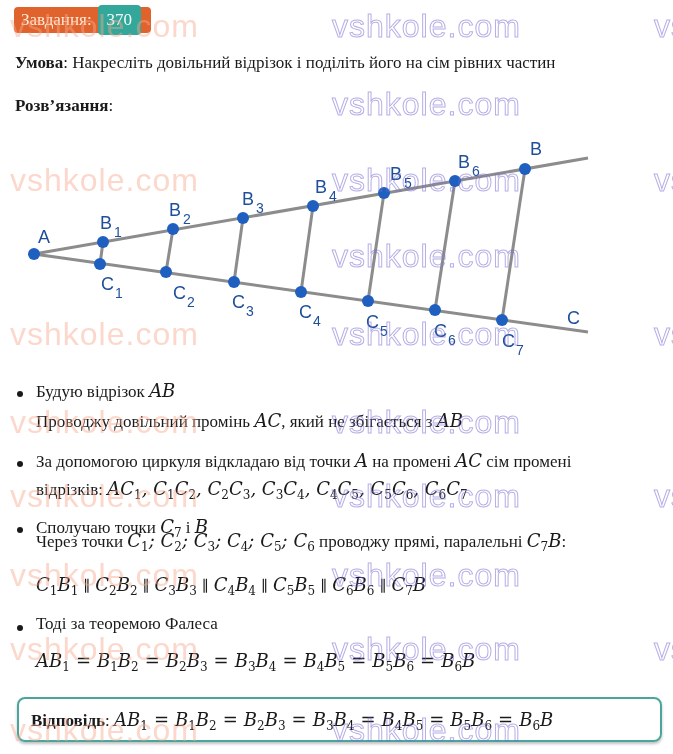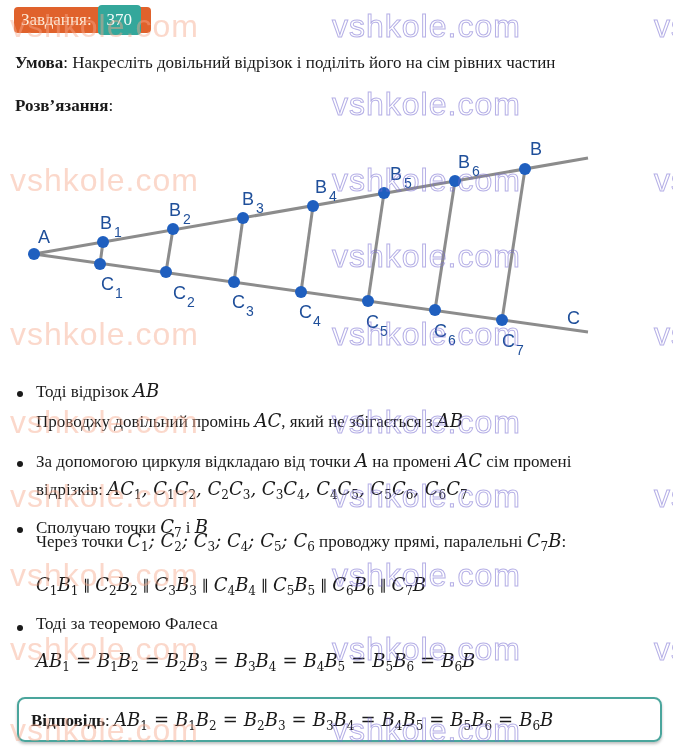--- a/index.html
+++ b/index.html
@@ -141,21 +141,21 @@
       <text x="516" y="220" font-size="14">7</text>
       <text x="567" y="189">C</text>
     </g>
   </svg>
 
   <div class="bullet-list">
 
     <div class="item" style="top:0">
       <span class="dot" style="top:13px"></span>
       <div class="txt" style="top:2px">
-        <span>Тоді відрізок </span><span class="m">AB</span>
+        <span>Будую відрізок </span><span class="m">AB</span>
       </div>
       <div class="txt" style="top:32px">
         <span>Проводжу довільний промінь </span><span class="m">AC</span><span>, який не збігається з </span><span class="m">AB</span>
       </div>
     </div>
 
     <div class="item" style="top:70px">
       <span class="dot" style="top:13px"></span>
       <div class="txt" style="top:2px">
         <span>За допомогою циркуля відкладаю від точки </span><span class="m">A</span><span> на промені </span><span class="m">AC</span><span> сім промені</span>

